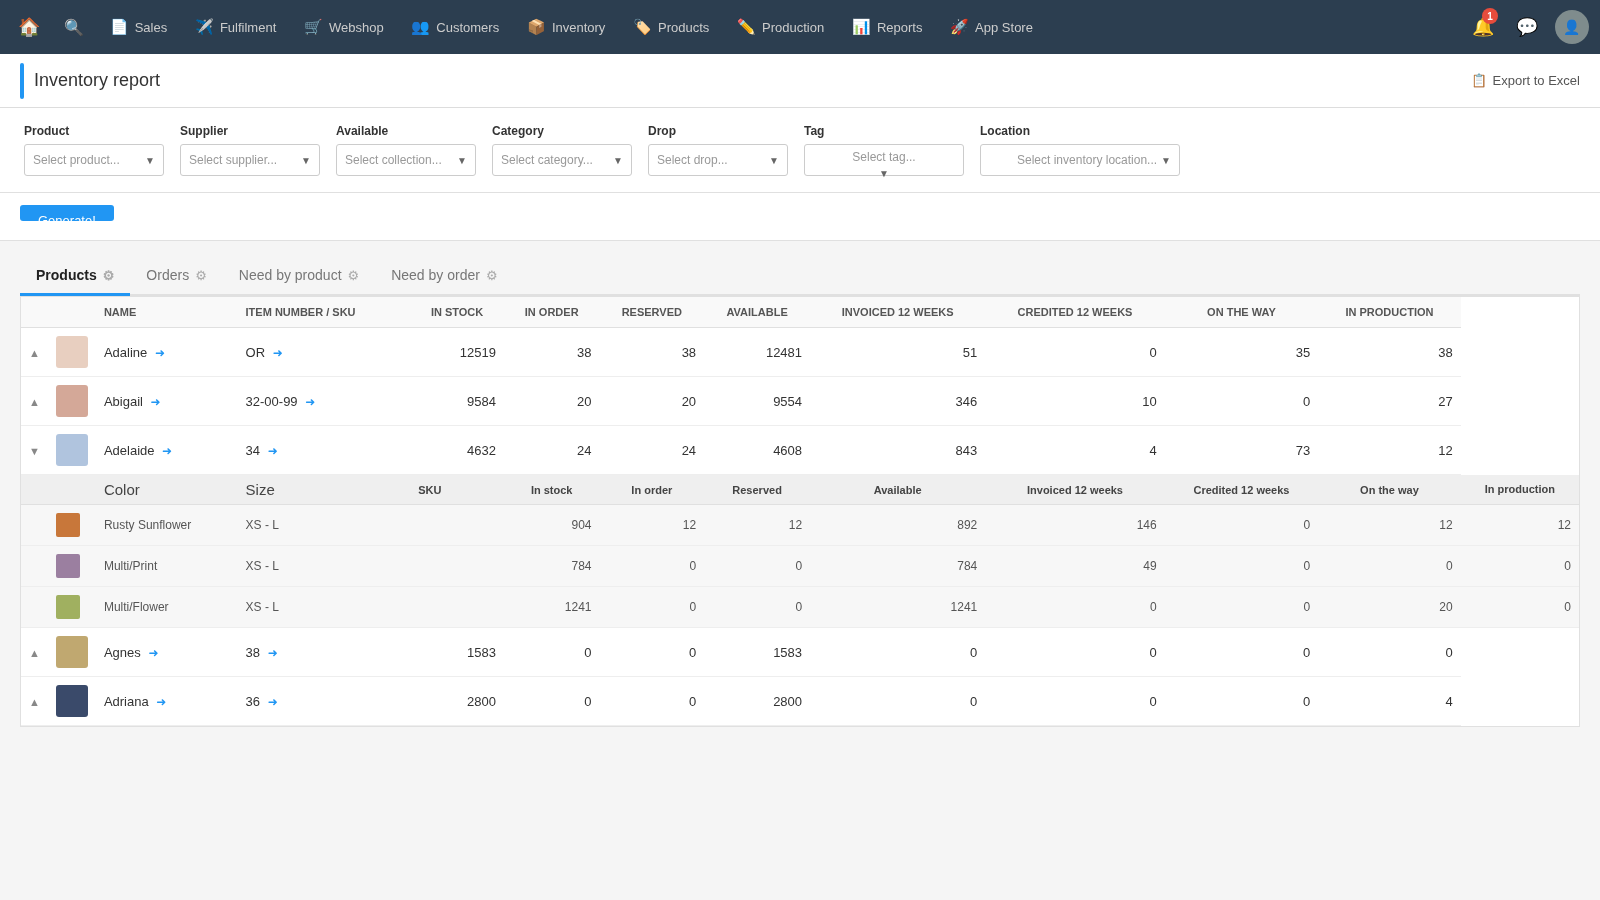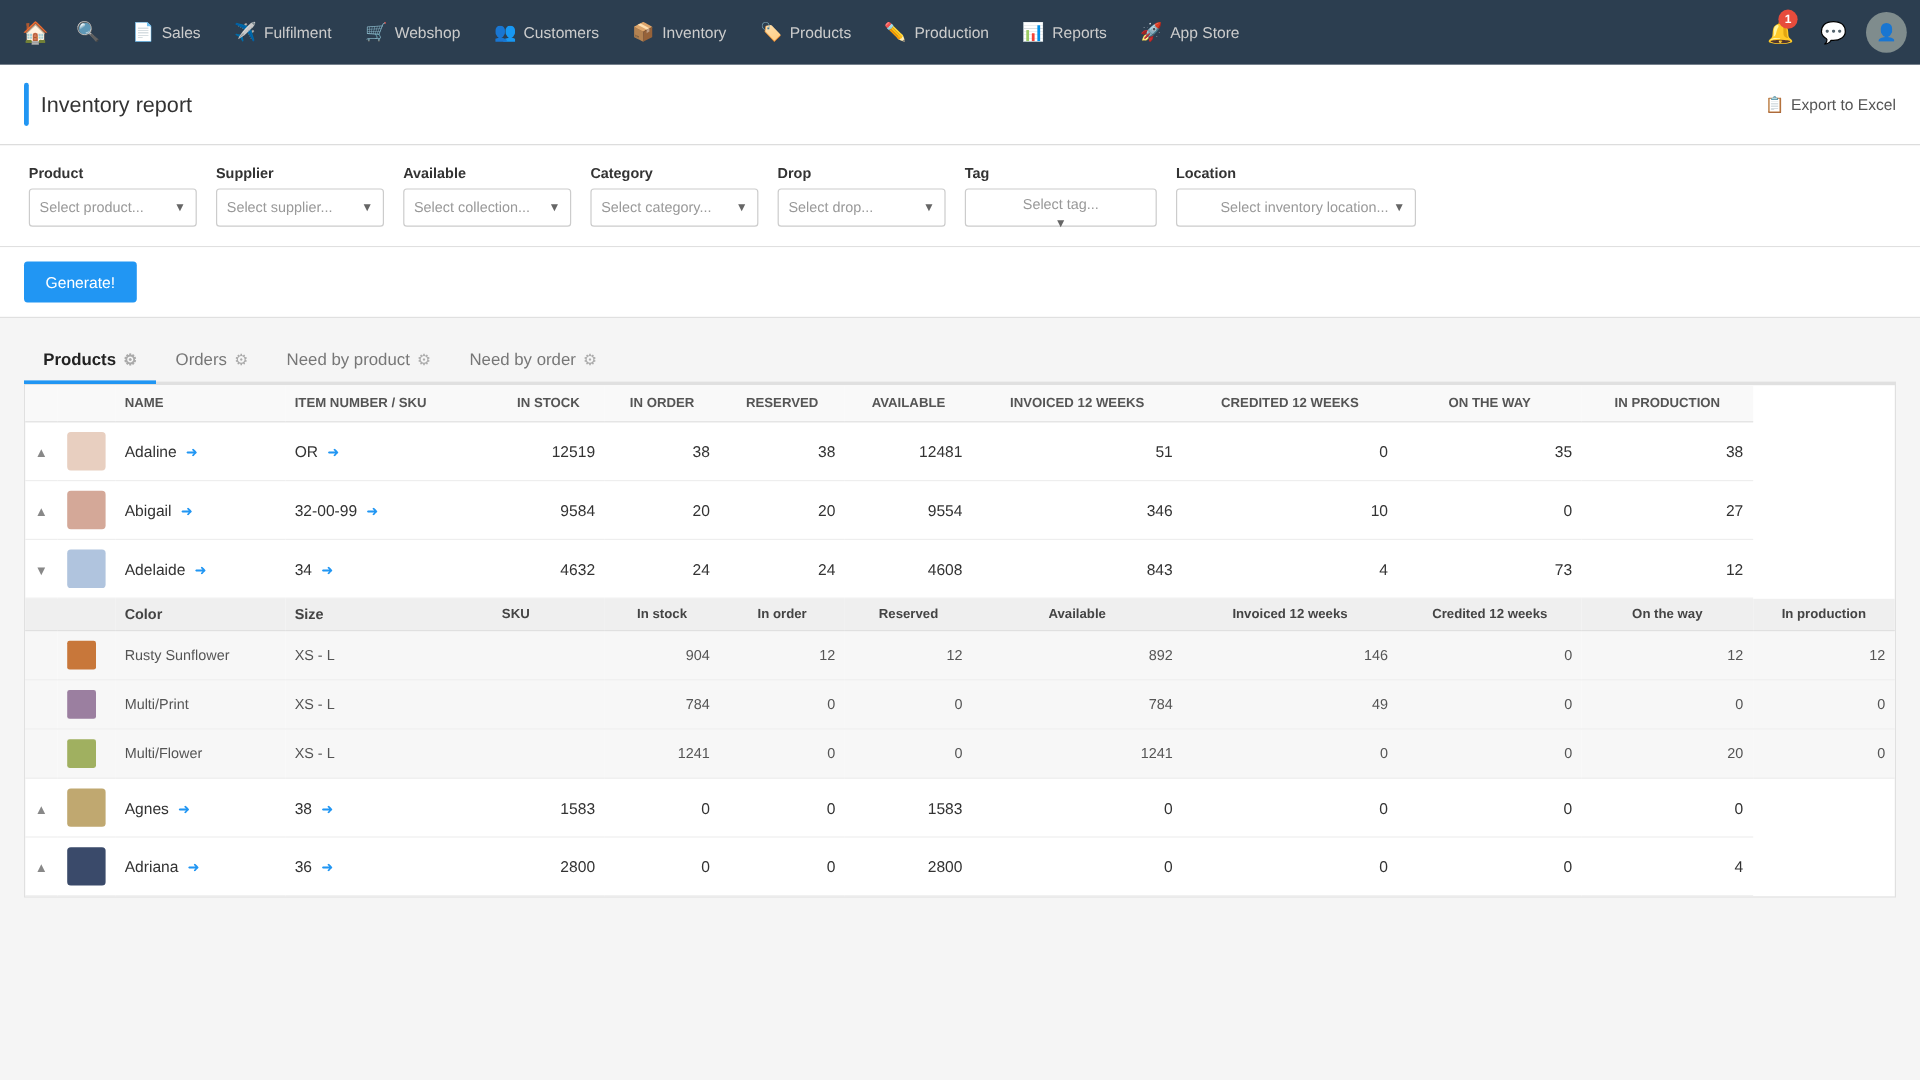--- a/index.html
+++ b/index.html
@@ -10,32 +10,32 @@
     .nav-home { width: 44px; height: 54px; display: flex; align-items: center; justify-content: center; color: #fff; font-size: 18px; cursor: pointer; }
     .nav-search { width: 44px; height: 54px; display: flex; align-items: center; justify-content: center; color: #aaa; font-size: 16px; cursor: pointer; }
     .nav-item { display: flex; align-items: center; gap: 6px; height: 54px; padding: 0 14px; color: #ccc; font-size: 13px; cursor: pointer; text-decoration: none; white-space: nowrap; }
     .nav-item .nav-icon { font-size: 15px; }
     .nav-right { margin-left: auto; display: flex; align-items: center; gap: 4px; }
     .nav-right-btn { width: 40px; height: 54px; display: flex; align-items: center; justify-content: center; color: #ccc; font-size: 18px; cursor: pointer; position: relative; }
     .nav-badge { position: absolute; top: 8px; right: 6px; background: #e74c3c; color: #fff; font-size: 10px; width: 16px; height: 16px; border-radius: 50%; display: flex; align-items: center; justify-content: center; font-weight: bold; }
     .avatar { width: 34px; height: 34px; border-radius: 50%; background: #7f8c8d; display: flex; align-items: center; justify-content: center; color: #fff; font-size: 14px; cursor: pointer; }
 
     
-    .page-header { background: #fff; border-bottom: 1px solid #ddd; padding: 0 20px; height: 67px; display: flex; align-items: center; justify-content: space-between; }
+    .page-header { background: #fff; border-bottom: 1px solid #ddd; padding: 0 20px; height: 54px; display: flex; align-items: center; justify-content: space-between; }
     .page-title { font-size: 18px; font-weight: 400; color: #333; }
     .export-btn { color: #555; font-size: 13px; cursor: pointer; display: flex; align-items: center; gap: 5px; text-decoration: none; }
 
     
     .filter-bar { background: #fff; padding: 16px 24px; border-bottom: 1px solid #e0e0e0; display: flex; gap: 16px; flex-wrap: wrap; align-items: flex-end; }
     .filter-group { display: flex; flex-direction: column; gap: 6px; min-width: 140px; }
     .filter-label { font-size: 12px; font-weight: 600; color: #333; }
     .filter-select { display: flex; align-items: center; border: 1px solid #ccc; border-radius: 3px; background: #fff; padding: 5px 8px; cursor: pointer; gap: 4px; min-width: 140px; height: 32px; }
     .filter-select-text { color: #999; font-size: 12px; flex: 1; }
     .filter-select-arrow { color: #666; font-size: 10px; }
-    .generate-btn { background: #2196f3; color: #fff; border: none; border-radius: 3px; padding: 8px 18px; font-size: 13px; cursor: pointer; font-weight: 500; height: 34px; }
+    .generate-btn { background: #2196f3; color: #fff; border: none; border-radius: 3px; padding: 8px 18px; font-size: 13px; cursor: pointer; font-weight: 500; height: 16px; }
 
     
     .main { padding: 16px 20px; }
 
     
     .tabs { display: flex; gap: 0; border-bottom: 2px solid #e0e0e0; margin-bottom: 0; }
     .tab { display: flex; align-items: center; gap: 6px; padding: 10px 16px; cursor: pointer; font-size: 14px; color: #777; border-bottom: 3px solid transparent; margin-bottom: -2px; }
     .tab.active { color: #222; font-weight: 600; border-bottom: 3px solid #2196f3; }
     .tab-gear { font-size: 13px; color: #aaa; }
 
@@ -45,21 +45,21 @@
     thead tr { background: #f9f9f9; }
     th { padding: 9px 8px; text-align: center; font-size: 11px; font-weight: 700; color: #555; border-bottom: 1px solid #e0e0e0; white-space: nowrap; text-transform: uppercase; }
     th.left { text-align: left; }
     td { padding: 8px 8px; border-bottom: 1px solid #eee; font-size: 13px; color: #333; text-align: right; vertical-align: middle; }
     td.left { text-align: left; }
     td.name-cell { font-weight: 500; }
     .link-arrow { color: #2196f3; text-decoration: none; font-size: 12px; margin-left: 4px; }
     .expand-row { background: #f7f7f7; }
     .expand-row td { font-size: 12px; color: #555; }
     .expand-header { background: #efefef; }
-    .expand-header th { font-size: 12px; text-transform: none; font-weight: 700; color: #444; padding: 6px 8px; }
+    .expand-header th { font-size: 15px; text-transform: none; font-weight: 400; color: #444; padding: 6px 8px; }
   </style>
 </head>
 <body>
 
 <nav class="navbar">
   <div class="nav-home">
     <span>🏠</span>
   </div>
   <div class="nav-search">
     <span>🔍</span>

